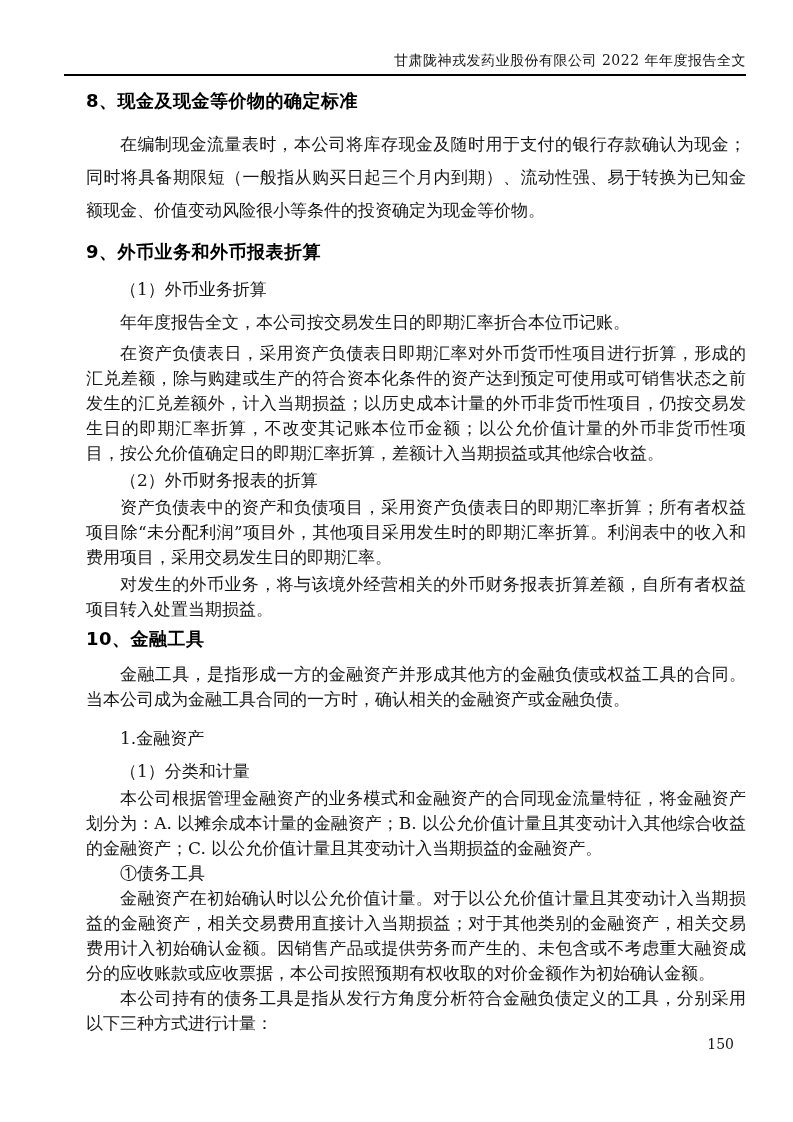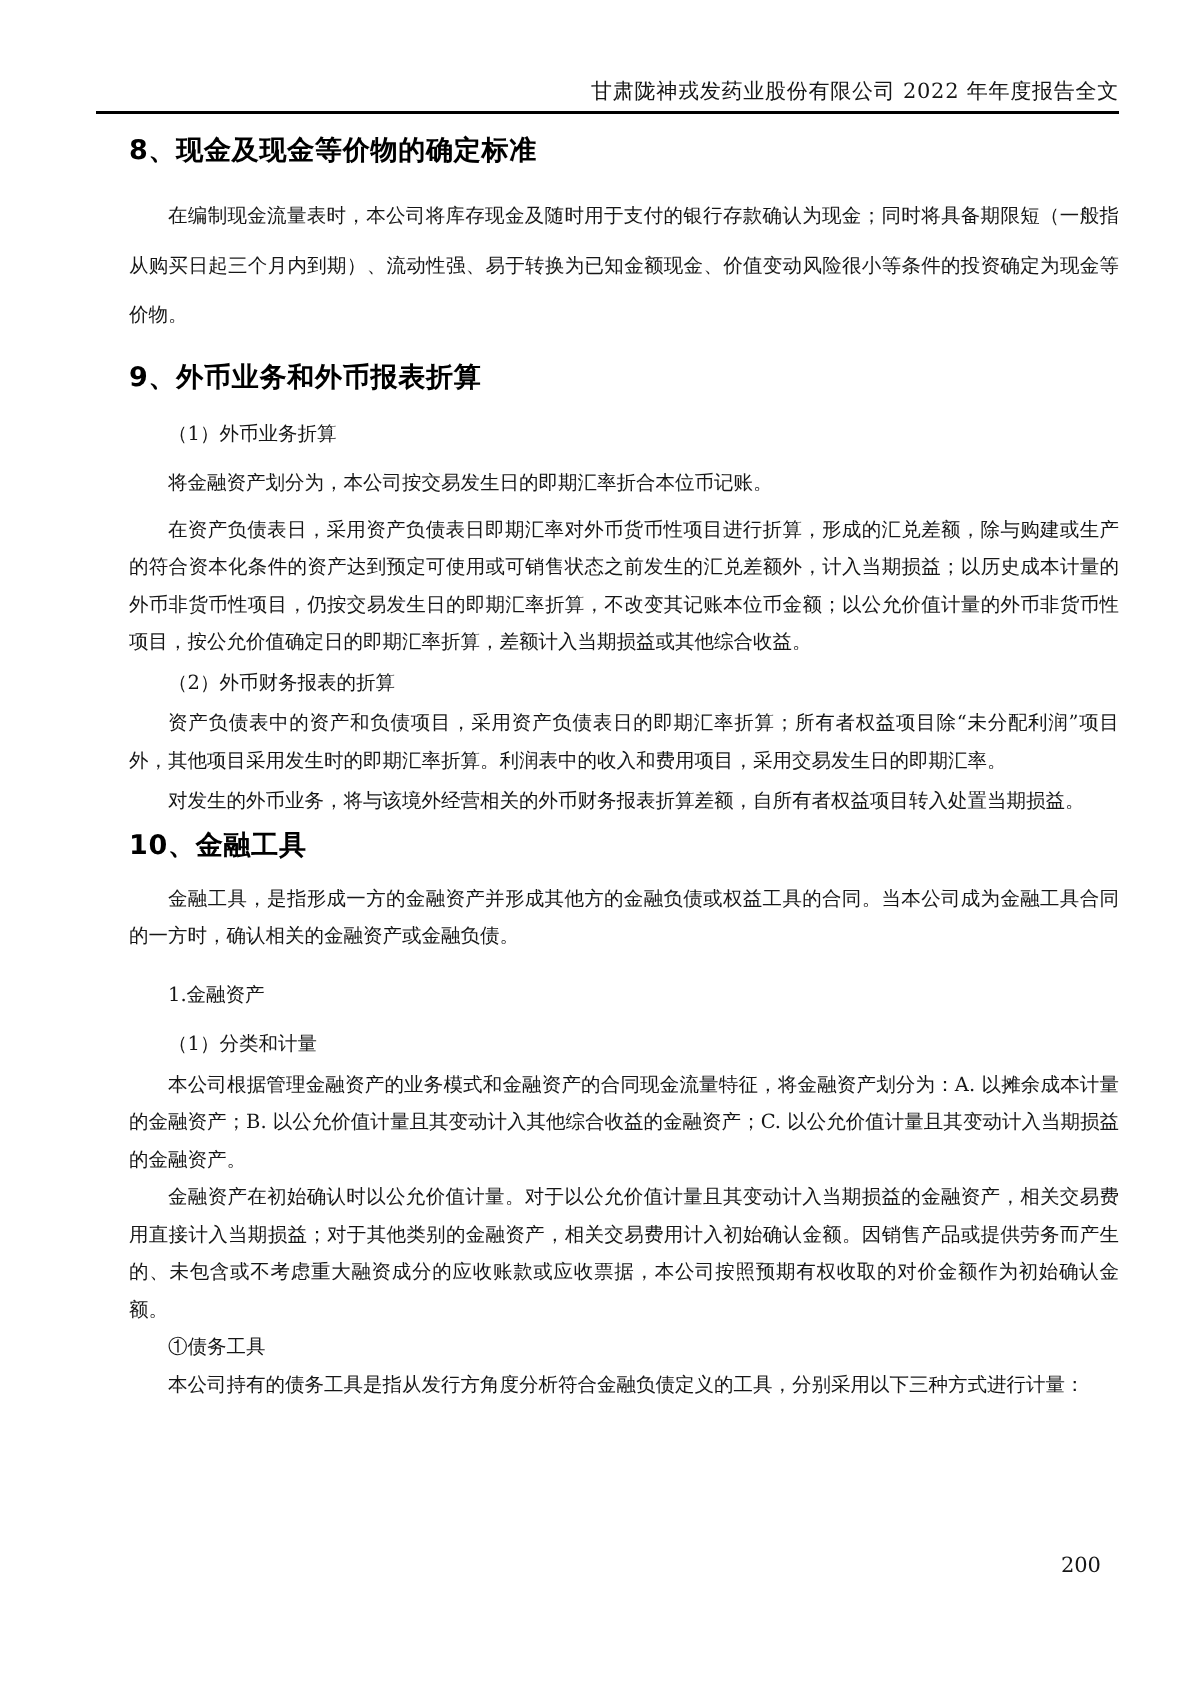--- a/index.html
+++ b/index.html
@@ -46,21 +46,21 @@
   .h-num {
     font-family: "DejaVu Sans", "Liberation Sans", sans-serif;
     font-weight: 700;
     font-size: 18px;
     line-height: 22px;
     color: #000000;
     letter-spacing: 0.5px;
   }
   .para, .sub {
     font-family: "DejaVu Serif", "Liberation Serif", serif;
-    font-size: 13px;
+    font-size: 17px;
     line-height: 25px;
     text-align: justify;
     text-indent: 2em;
     color: #161616;
   }
   .para-loose {
     line-height: 33px;
   }
   
   .m16 { margin-top: 16px; }
@@ -91,43 +91,43 @@
   <div class="content">
 
     <div class="blk h-num m0">8、现金及现金等价物的确定标准</div>
 
     <div class="blk para para-loose m16">在编制现金流量表时，本公司将库存现金及随时用于支付的银行存款确认为现金；同时将具备期限短（一般指从购买日起三个月内到期）、流动性强、易于转换为已知金额现金、价值变动风险很小等条件的投资确定为现金等价物。</div>
 
     <div class="blk h-num m14">9、外币业务和外币报表折算</div>
 
     <div class="blk sub m14">（1）外币业务折算</div>
 
-    <div class="blk para m8">将金融资产划分为，本公司按交易发生日的即期汇率折合本位币记账。</div>
+    <div class="blk para m8">年年度报告全文，本公司按交易发生日的即期汇率折合本位币记账。</div>
 
     <div class="blk para m6">在资产负债表日，采用资产负债表日即期汇率对外币货币性项目进行折算，形成的汇兑差额，除与购建或生产的符合资本化条件的资产达到预定可使用或可销售状态之前发生的汇兑差额外，计入当期损益；以历史成本计量的外币非货币性项目，仍按交易发生日的即期汇率折算，不改变其记账本位币金额；以公允价值计量的外币非货币性项目，按公允价值确定日的即期汇率折算，差额计入当期损益或其他综合收益。</div>
 
     <div class="blk sub m2">（2）外币财务报表的折算</div>
 
     <div class="blk para m2">资产负债表中的资产和负债项目，采用资产负债表日的即期汇率折算；所有者权益项目除“未分配利润”项目外，其他项目采用发生时的即期汇率折算。利润表中的收入和费用项目，采用交易发生日的即期汇率。</div>
 
     <div class="blk para m2">对发生的外币业务，将与该境外经营相关的外币财务报表折算差额，自所有者权益项目转入处置当期损益。</div>
 
     <div class="blk h-num m6">10、金融工具</div>
 
     <div class="blk para m12">金融工具，是指形成一方的金融资产并形成其他方的金融负债或权益工具的合同。当本公司成为金融工具合同的一方时，确认相关的金融资产或金融负债。</div>
 
     <div class="blk sub m14">1.金融资产</div>
 
     <div class="blk sub m8">（1）分类和计量</div>
 
     <div class="blk para m2">本公司根据管理金融资产的业务模式和金融资产的合同现金流量特征，将金融资产划分为：A. 以摊余成本计量的金融资产；B. 以公允价值计量且其变动计入其他综合收益的金融资产；C. 以公允价值计量且其变动计入当期损益的金融资产。</div>
 
+    <div class="blk sub m0">①债务工具</div>
+
     <div class="blk para m0">金融资产在初始确认时以公允价值计量。对于以公允价值计量且其变动计入当期损益的金融资产，相关交易费用直接计入当期损益；对于其他类别的金融资产，相关交易费用计入初始确认金额。因销售产品或提供劳务而产生的、未包含或不考虑重大融资成分的应收账款或应收票据，本公司按照预期有权收取的对价金额作为初始确认金额。</div>
-
-    <div class="blk sub m0">①债务工具</div>
 
     <div class="blk para m0">本公司持有的债务工具是指从发行方角度分析符合金融负债定义的工具，分别采用以下三种方式进行计量：</div>
 
   </div>
 
-  <div class="page-number">200</div>
+  <div class="page-number">150</div>
 
 </div>
 
 </body></html>

